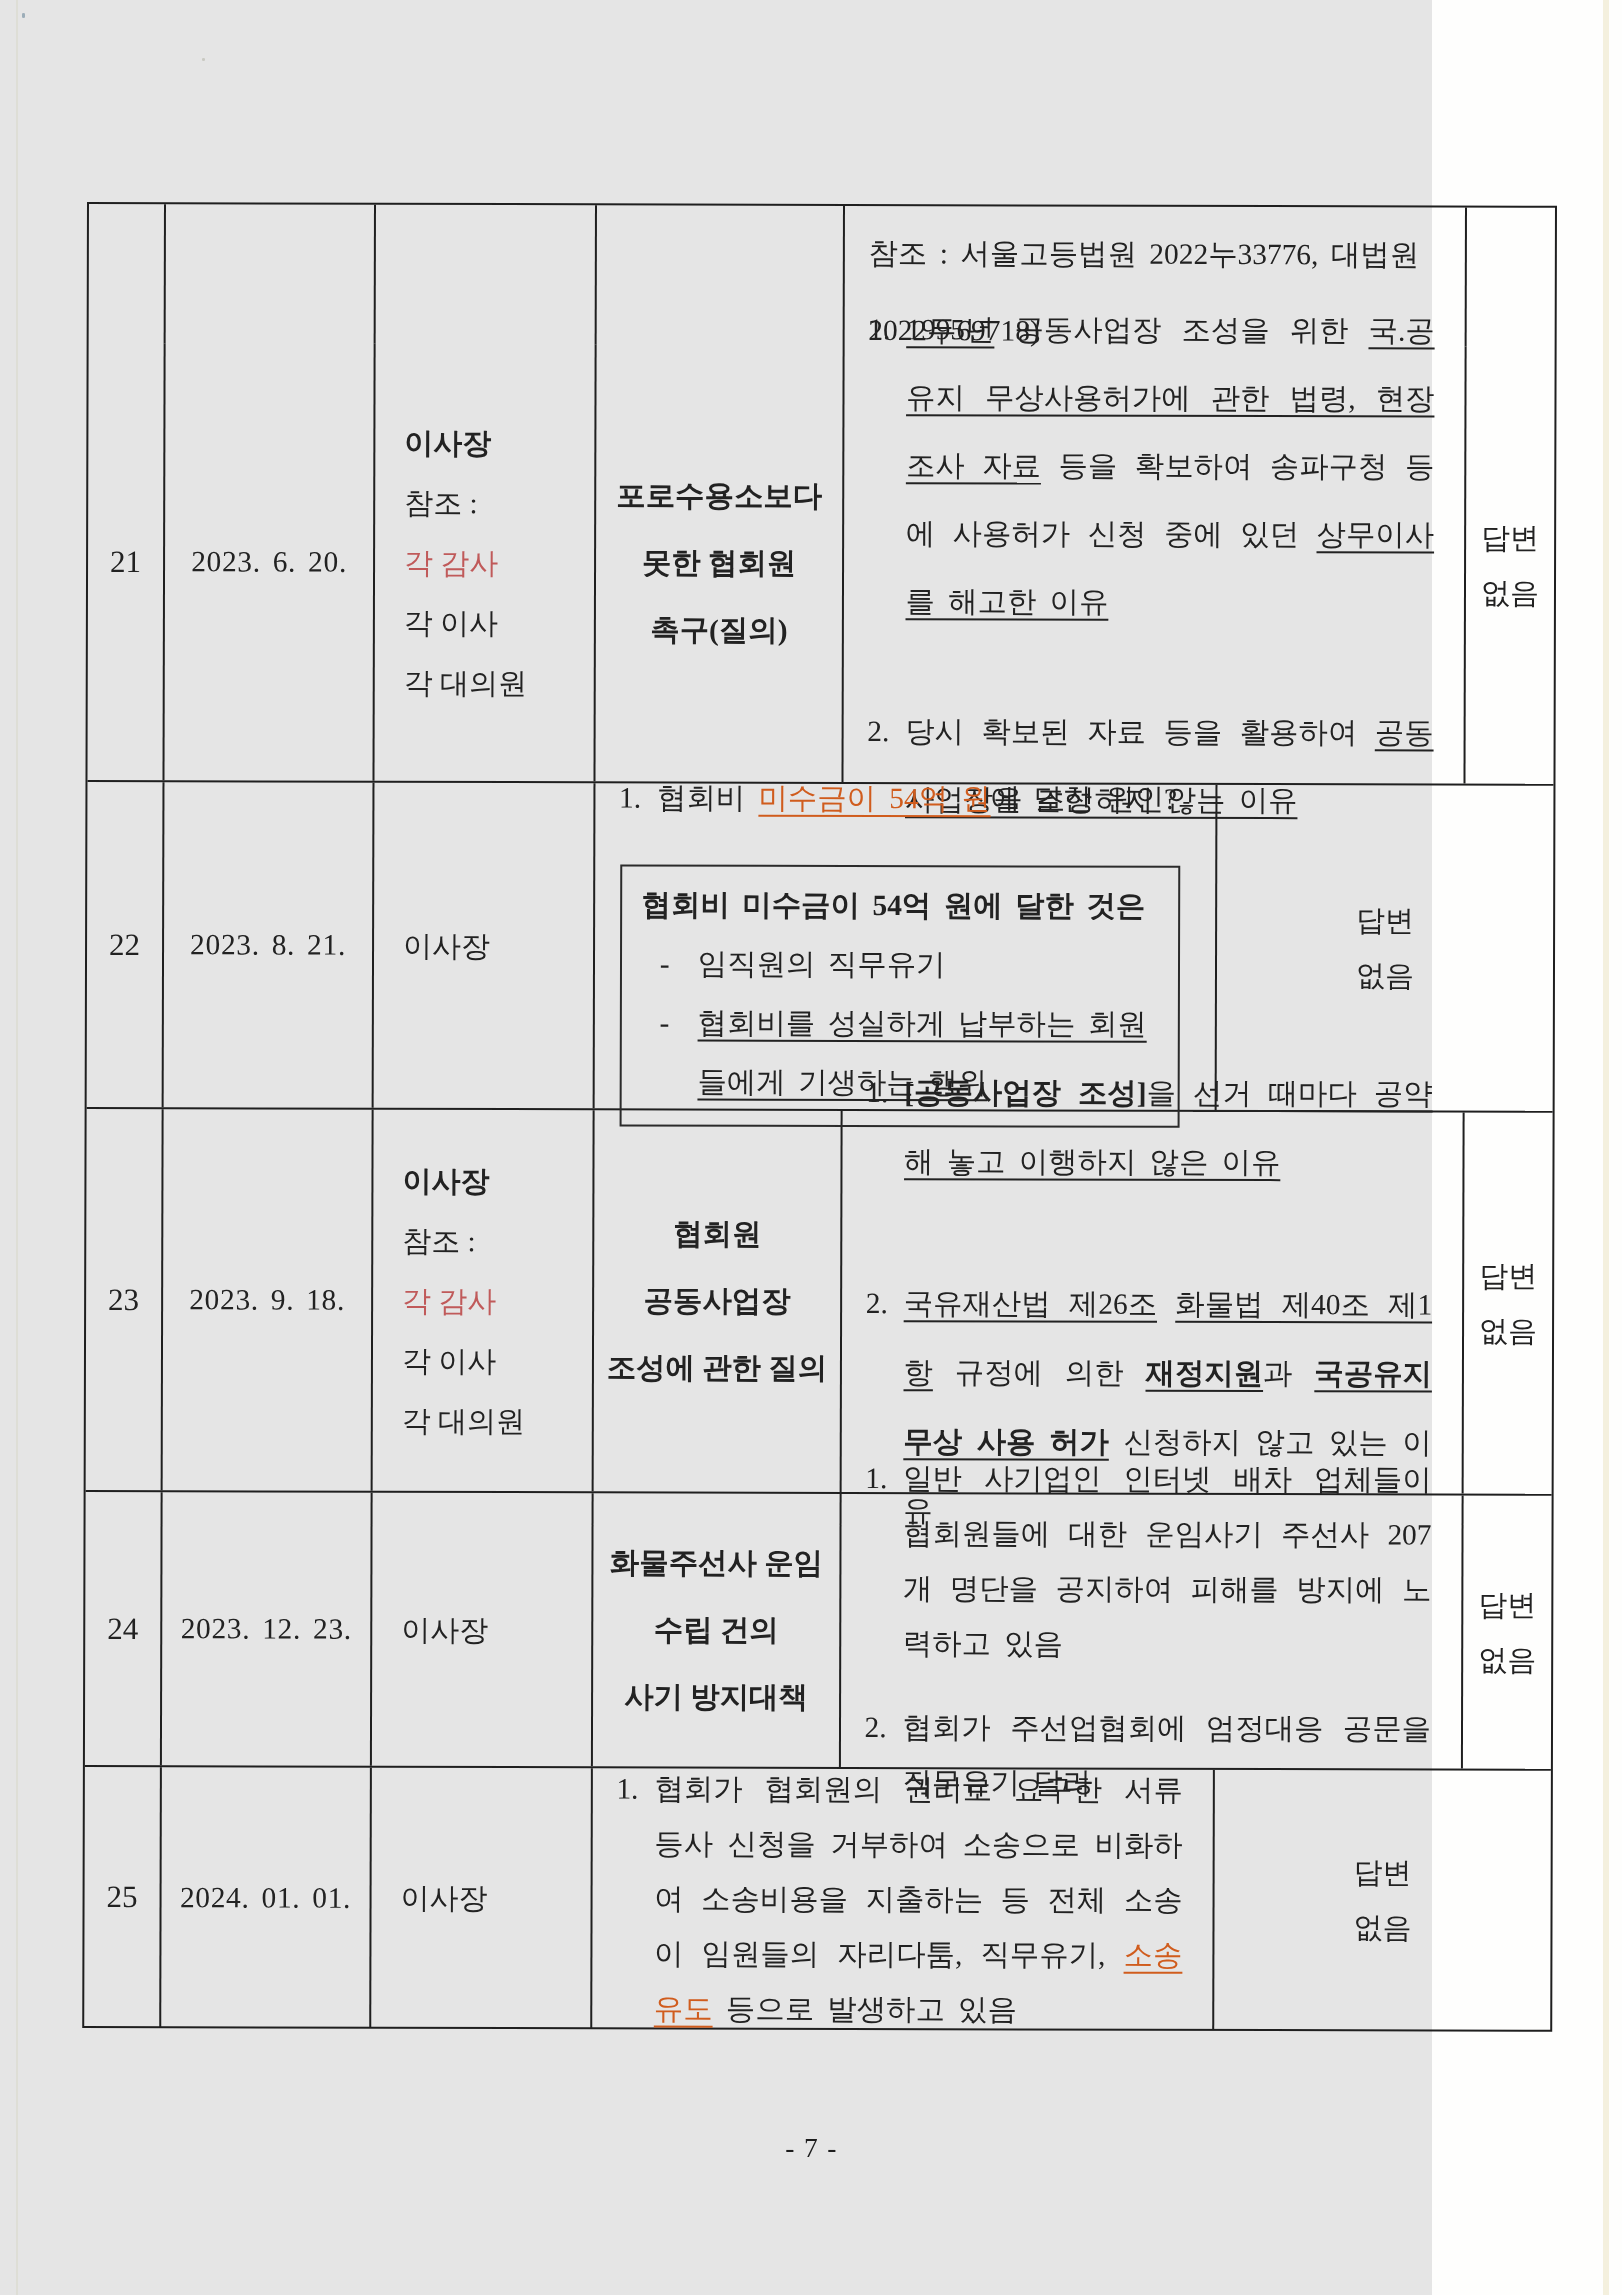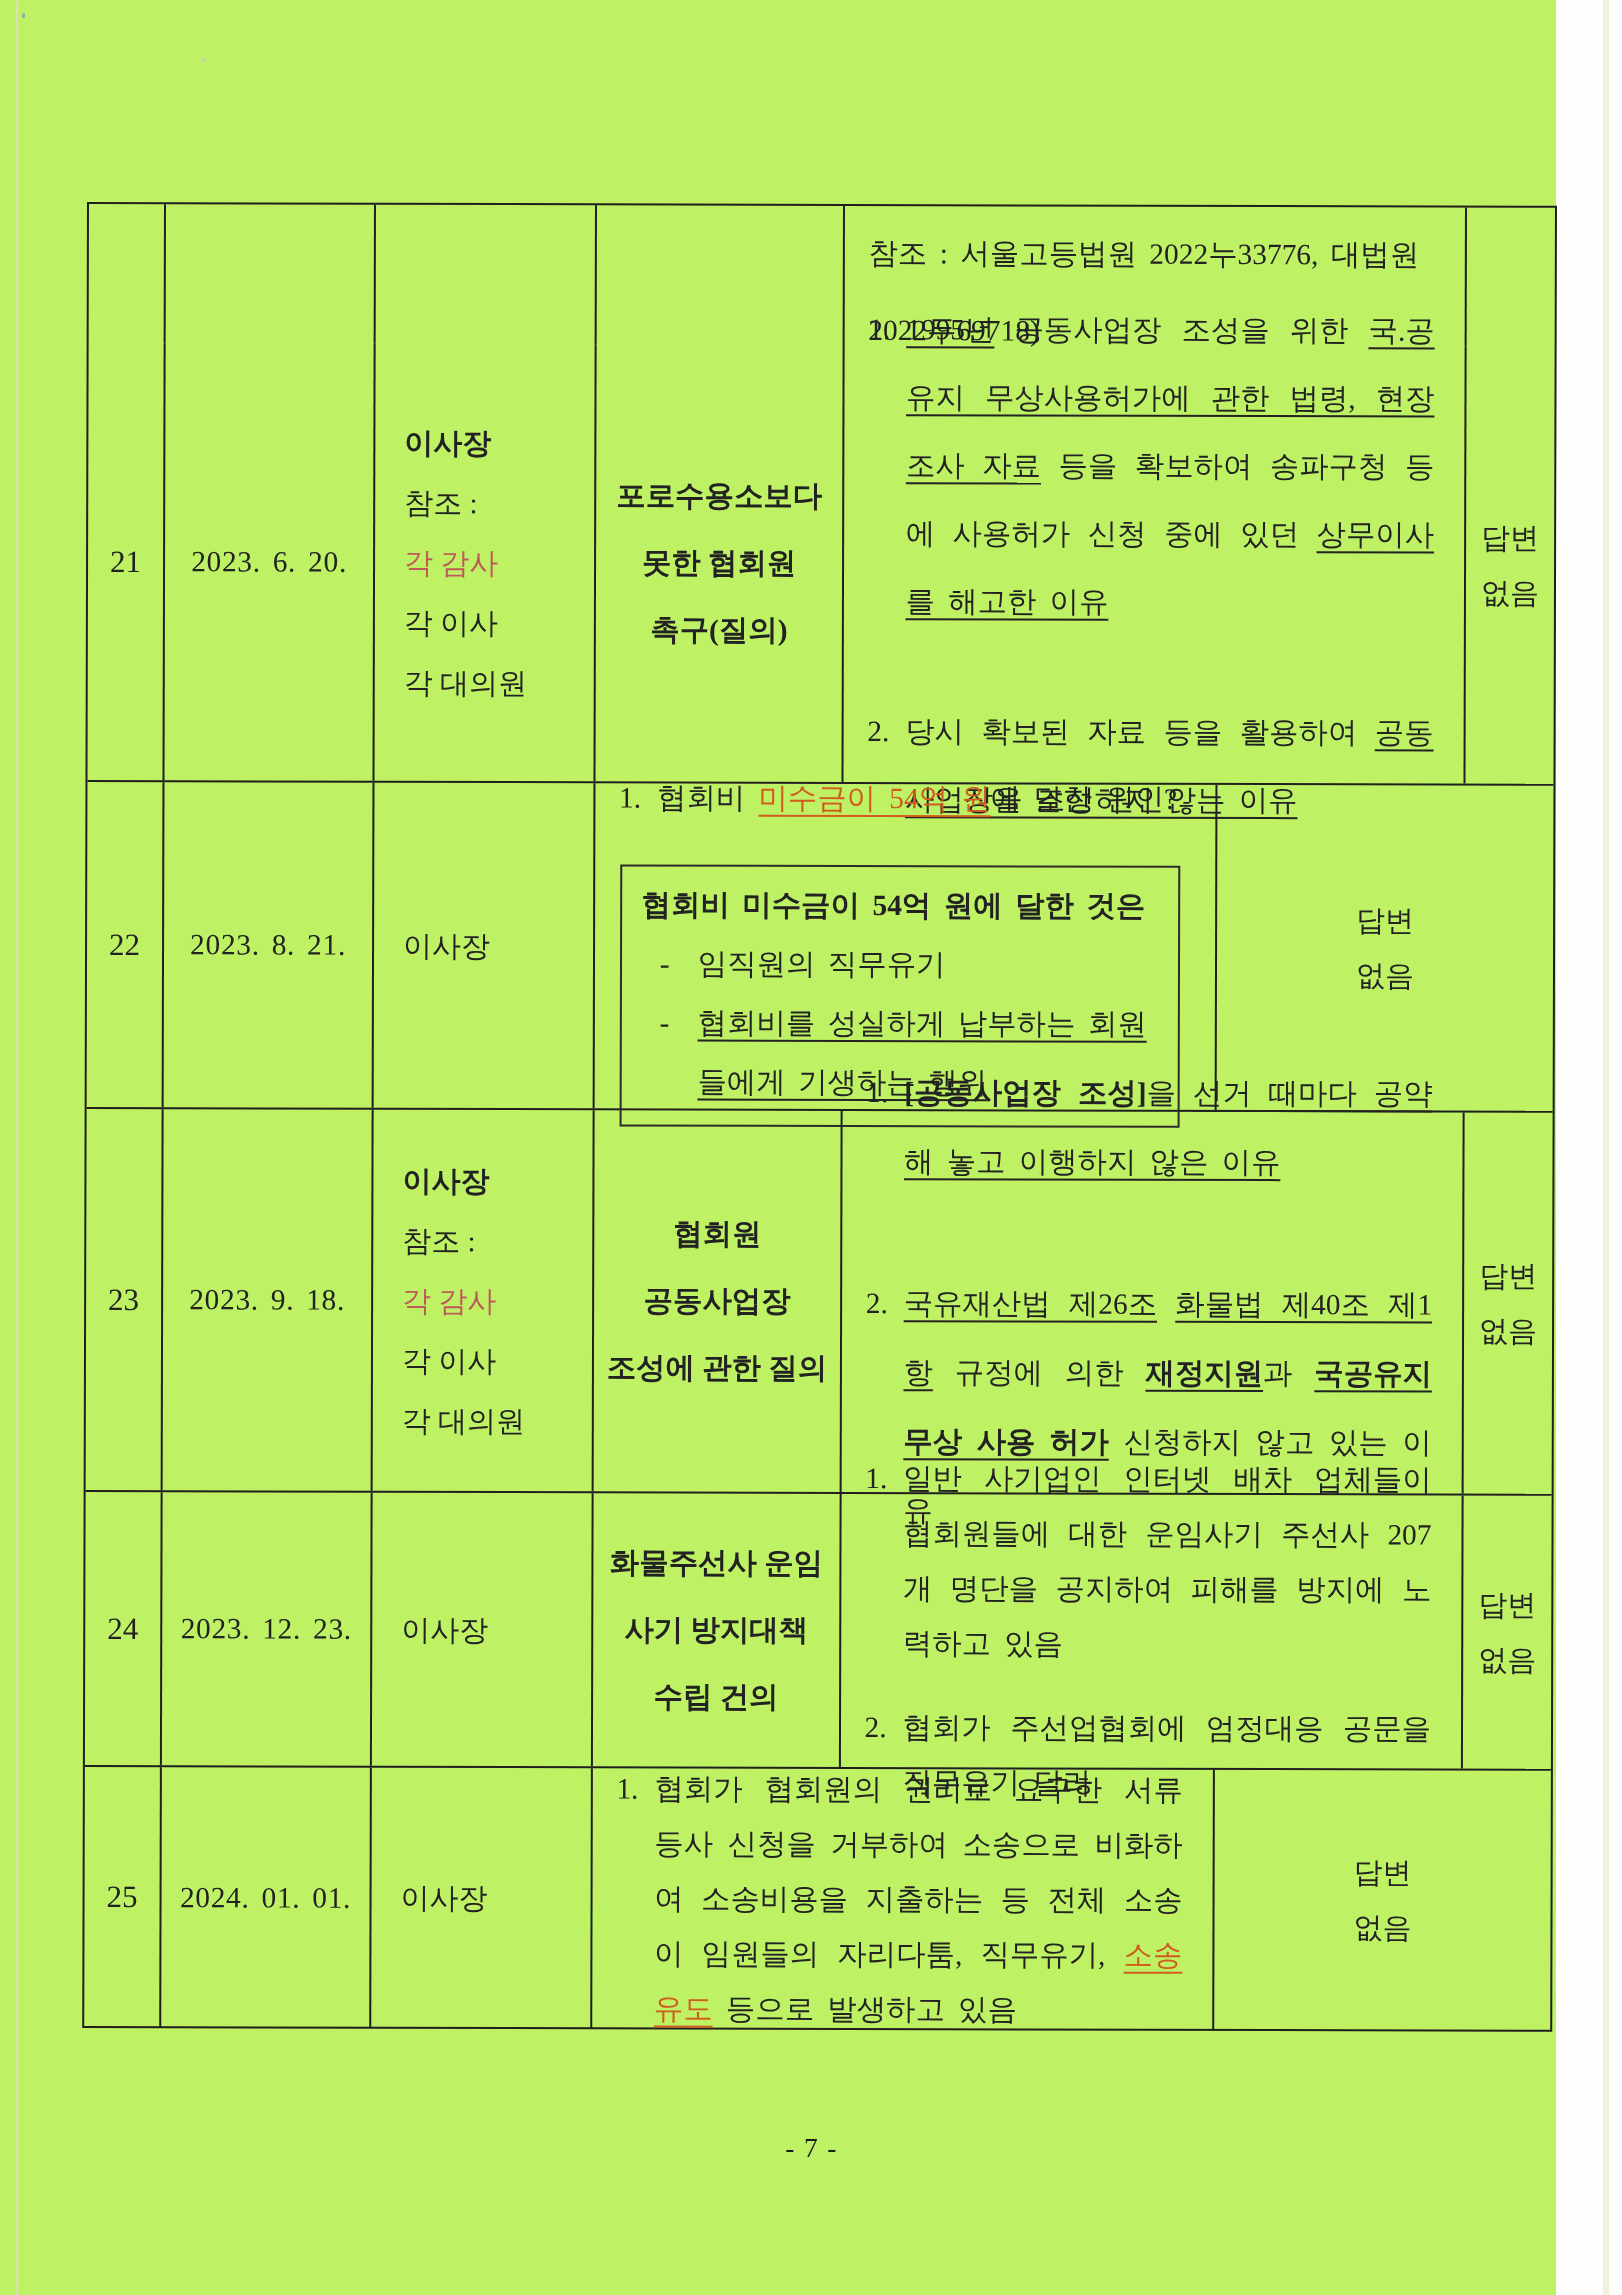--- a/index.html
+++ b/index.html
@@ -1,17 +1,17 @@
 <!DOCTYPE html>
 <html style="font-size:10.5px"><head>
 <meta charset="utf-8">
 <style>
   html,body{margin:0;padding:0;width:1623px;height:2295px;background:#fefefd;overflow:hidden;}
   body{font-family:"Liberation Serif","DejaVu Serif",serif;color:#222;}
-  .sheet{position:relative;width:1556px;height:2295px;background:#bef264;}
+  .sheet{position:relative;width:1432px;height:2295px;background:#e5e5e5;}
 
   
   .edge-left{position:absolute;left:15.7px;top:0;width:2px;height:2295px;background:#dcdcd2;opacity:.8;}
   .edge-right{position:absolute;left:1603px;top:0;width:5.9px;height:2295px;background:#e9e0b8;opacity:.45;}
   .speck-blue{position:absolute;left:21.6px;top:13px;width:3.9px;height:4.6px;background:#8fa3b0;opacity:.85;border-radius:1.3px;}
   .speck-gray{position:absolute;left:202px;top:58px;width:2.6px;height:2.6px;background:#c9c9c2;border-radius:50%;}
 
   
   .doc-table{position:absolute;left:87px;top:202px;width:1470px;height:1826px;
     border:2px solid #1f1f1f;box-sizing:border-box;display:flex;flex-direction:column;
@@ -145,22 +145,22 @@
             <div class="line">없음</div>
           </div>
         </div><div class="trow r4" style="height: 275px;">
           <div class="cell c-no">24</div>
           <div class="cell c-date">2023. 12. 23.</div>
           <div class="cell c-recip">
             <div class="line"><span>이사장</span></div>
           </div>
           <div class="cell c-subj">
             <div class="line">화물주선사 운임</div>
+            <div class="line">수립 건의</div>
             <div class="line">사기 방지대책</div>
-            <div class="line">수립 건의</div>
           </div>
           <div class="cell c-content">
             <div class="blocks">
               <div class="block item"><div class="marker">1.</div><span>일반 사기업인 인터넷 배차 업체들이 협회원들에 대한 운임사기 주선사 207개 명단을 공지하여 피해를 방지에 노력하고 있음</span></div>
               <div class="block item"><div class="marker">2.</div><span>협회가 주선업협회에 엄정대응 공문을 직무유기 달라</span></div>
             </div>
           </div>
           <div class="cell c-status">
             <div class="line">답변</div>
             <div class="line">없음</div>

